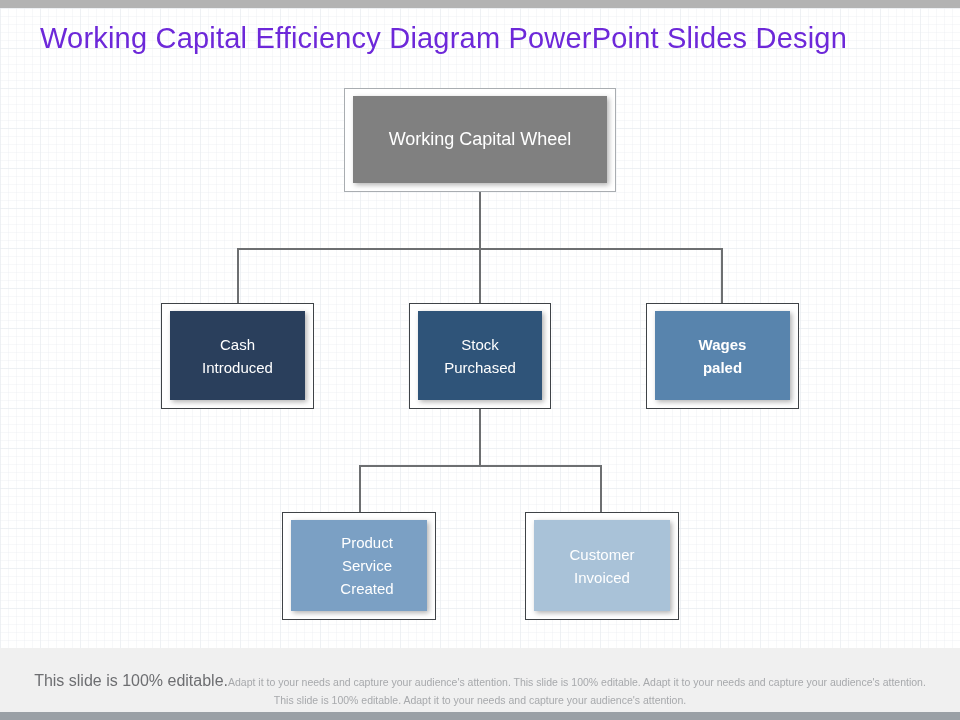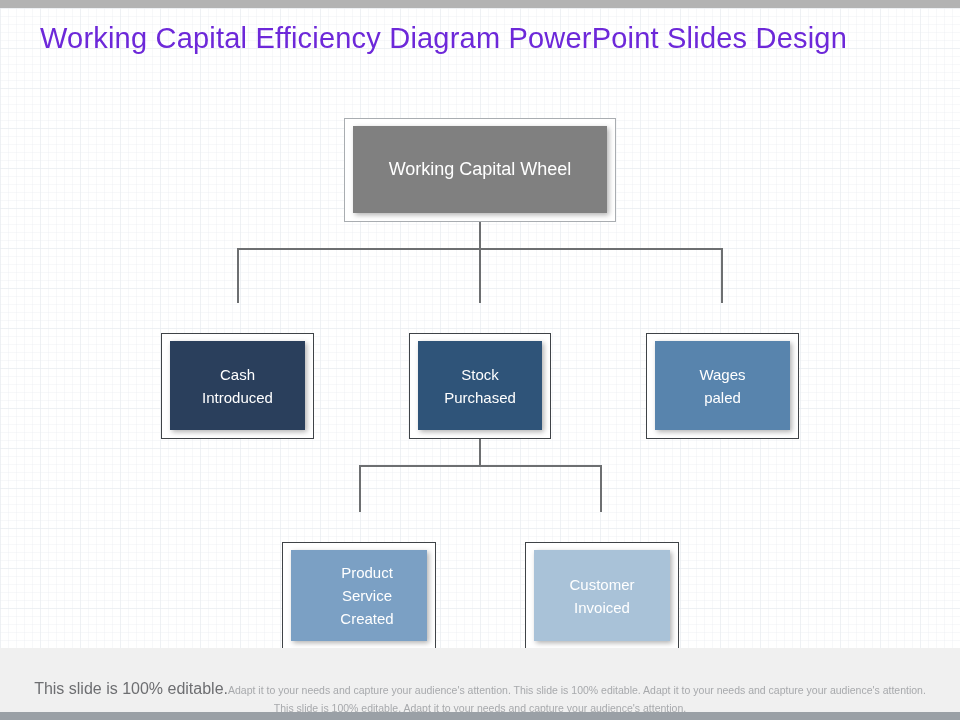--- a/index.html
+++ b/index.html
@@ -76,21 +76,20 @@
   }
   .conn.v { width: 2px; }
   .conn.h { height: 2px; }
 
   
   .node {
     position: absolute;
     background: #ffffff;
     border: 1px solid #3f4347;
     box-sizing: border-box;
-    margin-top: 30px;
   }
   .node .fill {
     position: absolute;
     left: 8px; top: 7px; right: 8px; bottom: 8px;
     display: flex;
     align-items: center;
     justify-content: center;
     text-align: center;
     color: #ffffff;
     font-size: 15px;
@@ -102,21 +101,21 @@
 
   .node-label { display: block; white-space: pre-line; }
 
   
   .footer {
     position: absolute;
     left: 0; top: 648px;
     width: 960px; height: 64px;
     background: #f0f0f0;
     box-sizing: border-box;
-    padding: 32px 28px 0 28px;
+    padding: 24px 28px 0 28px;
     text-align: center;
   }
   .footer-lead {
     color: #6d6e71;
     font-size: 16px;
     vertical-align: baseline;
   }
   .footer-body {
     color: #a7a9ac;
     font-size: 10.5px;
@@ -165,21 +164,21 @@
   </div>
 
   <div class="node" style="left:161px; top:303px; width:153px; height:106px;">
     <div class="fill" style="background:#2a3f5c;">
       <span class="node-label">Cash
 Introduced</span>
     </div>
   </div>
 
   <div class="node" style="left:646px; top:303px; width:153px; height:106px;">
-    <div class="fill" style="background:#5884ad;">
+    <div class="fill" style="background:#5884ad;font-weight:bold;">
       <span class="node-label">Wages
 paled</span>
     </div>
   </div>
 
   <div class="node" style="left:282px; top:512px; width:154px; height:108px;">
     <div class="fill" style="background:#7ba0c4;padding-left:16px;">
       <span class="node-label">Product
 Service
 Created</span>

